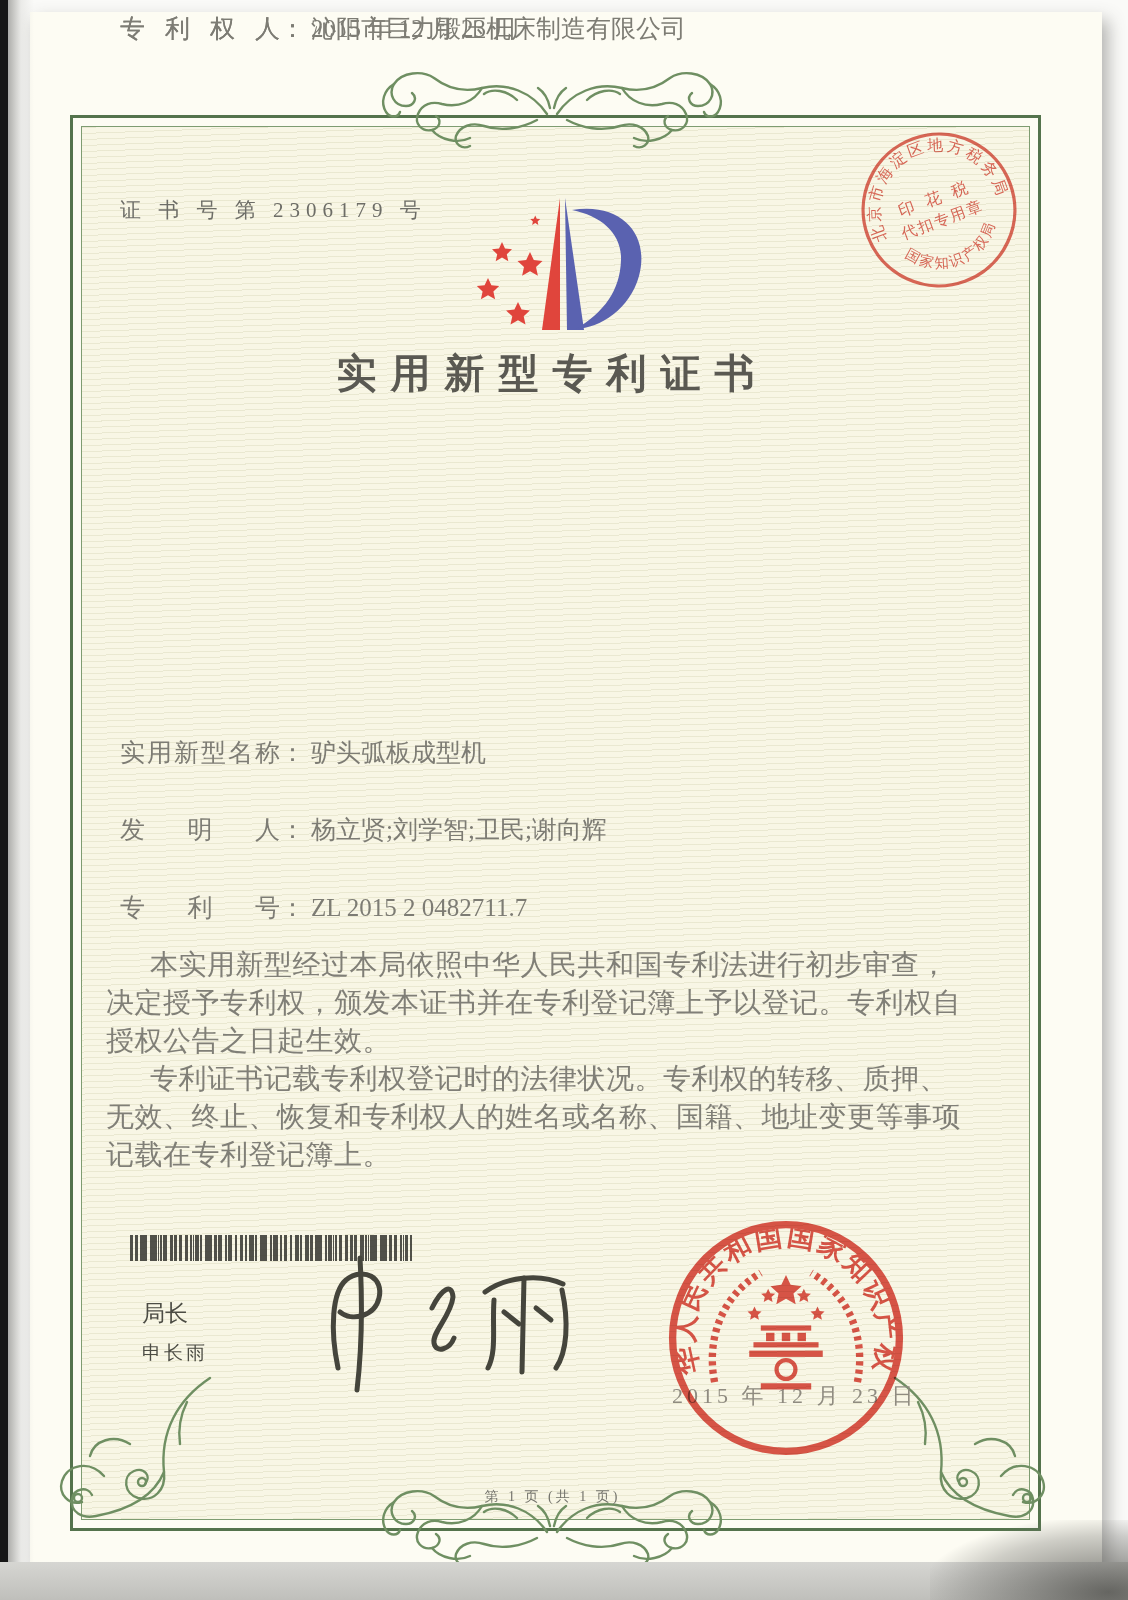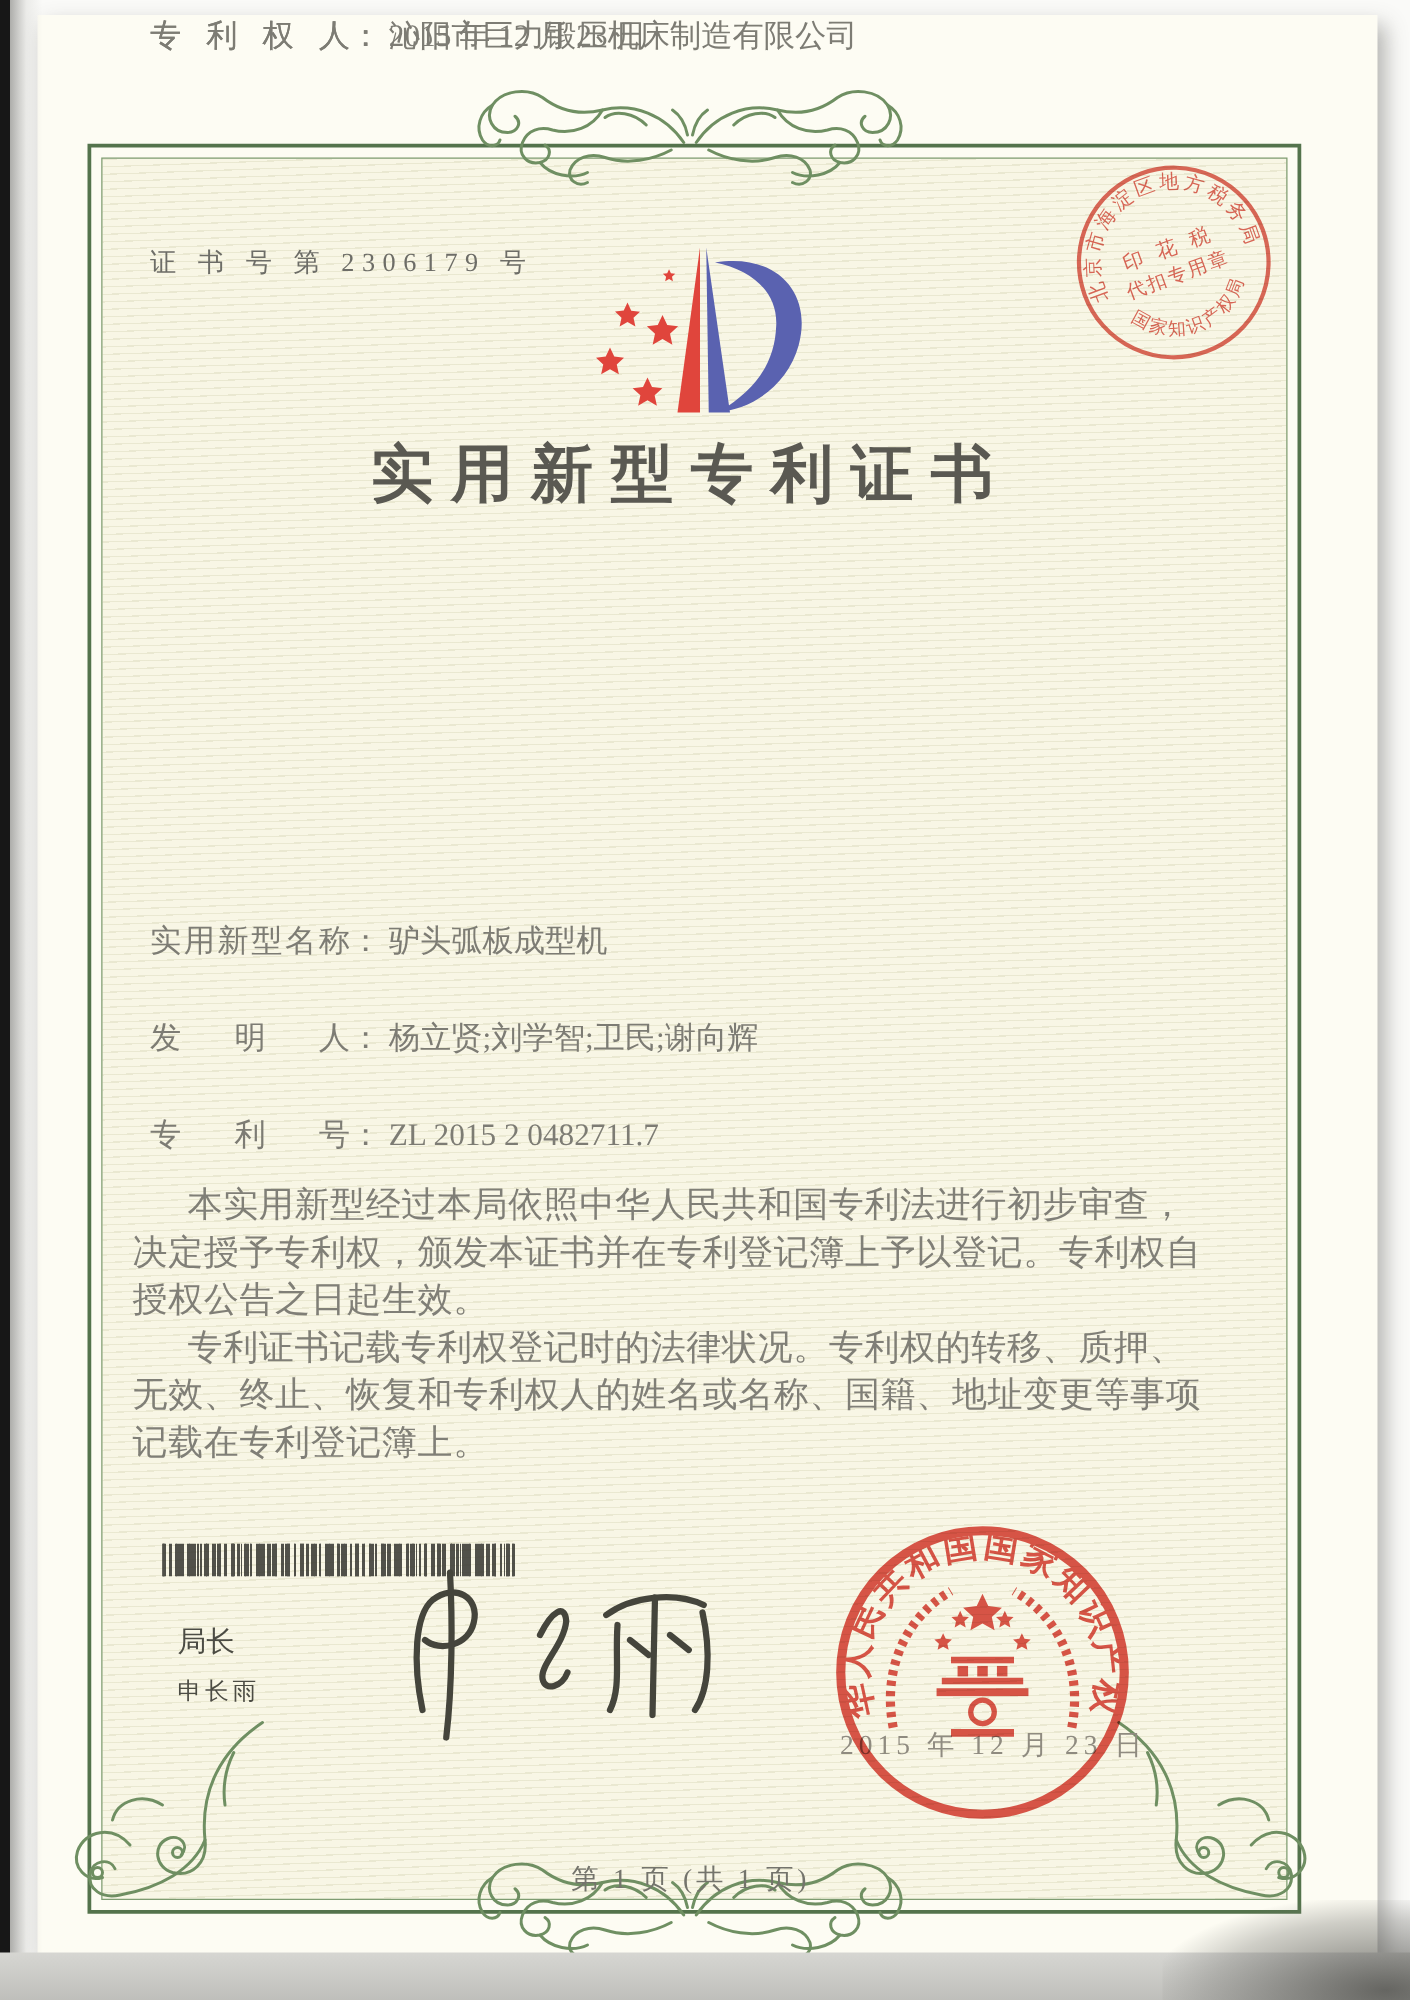--- a/index.html
+++ b/index.html
@@ -17,21 +17,21 @@
   .page{position:absolute;left:30px;top:12px;width:1072px;height:1552px;background:#fdfcf3;
         box-shadow:6px 8px 16px rgba(90,90,86,.45);}
   .frame{position:absolute;left:40px;top:103px;width:965px;height:1410px;
          border:3px solid #54734c;}
   .frame-inner{position:absolute;left:8px;top:8px;right:8px;bottom:8px;border:1px solid #7e9c71;
          background:#f8f6e5;
          background-image:repeating-linear-gradient(178deg,rgba(176,176,128,.20) 0 1px,rgba(0,0,0,0) 1px 6px);}
   
   .cert-number{position:absolute;left:90px;top:184px;font-size:21px;letter-spacing:6px;color:#6d6d67;}
   .title{position:absolute;left:40px;top:334px;width:965px;text-align:center;
-         font-size:50px;font-weight:700;letter-spacing:14px;color:#5a5952;}
+         font-size:40px;font-weight:700;letter-spacing:14px;color:#5a5952;}
   .field-row{position:absolute;left:90px;font-size:25px;color:#7d7c74;white-space:nowrap;}
   .field-row:nth-of-type(1){top:483px;}
   .field-row:nth-of-type(2){top:571px;}
   .field-row:nth-of-type(3){top:648px;}
   .field-row:nth-of-type(4){top:724px;}
   .field-row:nth-of-type(5){top:801px;}
   .field-row:nth-of-type(6){top:879px;}
   .f-label{display:inline-block;width:160px;text-align:justify;text-align-last:justify;}
   .f-colon{margin:0 6px 0 0;}
   .paragraphs{position:absolute;left:76px;top:934px;width:858px;font-size:28px;
@@ -42,21 +42,21 @@
         repeating-linear-gradient(90deg,#35352f 0 2px,rgba(0,0,0,0) 2px 5px),
         repeating-linear-gradient(90deg,#35352f 0 3px,rgba(0,0,0,0) 3px 11px),
         repeating-linear-gradient(90deg,#35352f 0 1px,rgba(0,0,0,0) 1px 7px);}
   .director-label{position:absolute;left:112px;top:1286px;font-size:23px;color:#4c4c44;
       font-family:"Liberation Sans","DejaVu Sans",sans-serif;}
   .director-name{position:absolute;left:112px;top:1328px;font-size:19px;color:#4c4c44;
       font-family:"Liberation Sans","DejaVu Sans",sans-serif;letter-spacing:3px;}
   .signature{position:absolute;left:250px;top:1238px;width:310px;height:150px;}
   .issue-date{position:absolute;left:642px;top:1369px;font-size:22px;letter-spacing:4px;color:#8f8b80;z-index:1;}
   .page-footer{position:absolute;left:40px;top:1476px;width:965px;text-align:center;
-      font-size:22px;letter-spacing:3px;color:#74746c;}
+      font-size:14px;letter-spacing:3px;color:#74746c;}
   
   .logo{position:absolute;left:442px;top:178px;width:200px;height:158px;}
   .tax-seal{position:absolute;left:813px;top:102px;width:192px;height:192px;
       transform:rotate(-20deg);mix-blend-mode:multiply;opacity:.88;}
   .main-seal{position:absolute;left:630px;top:1200px;width:252px;height:252px;
       mix-blend-mode:multiply;opacity:.9;z-index:2;}
   
   .orn{position:absolute;pointer-events:none;}
   .orn-top{left:342px;top:50px;width:360px;height:92px;}
   .orn-bottom{left:342px;top:1468px;width:360px;height:92px;}

